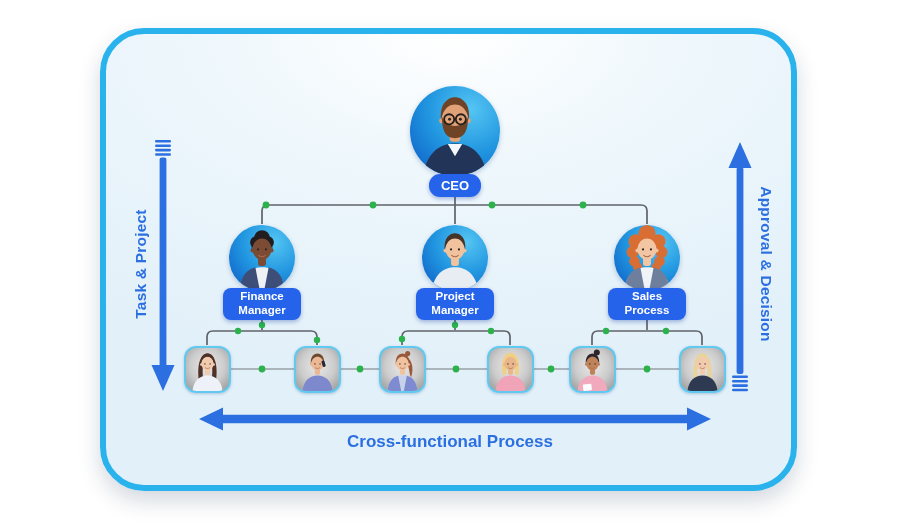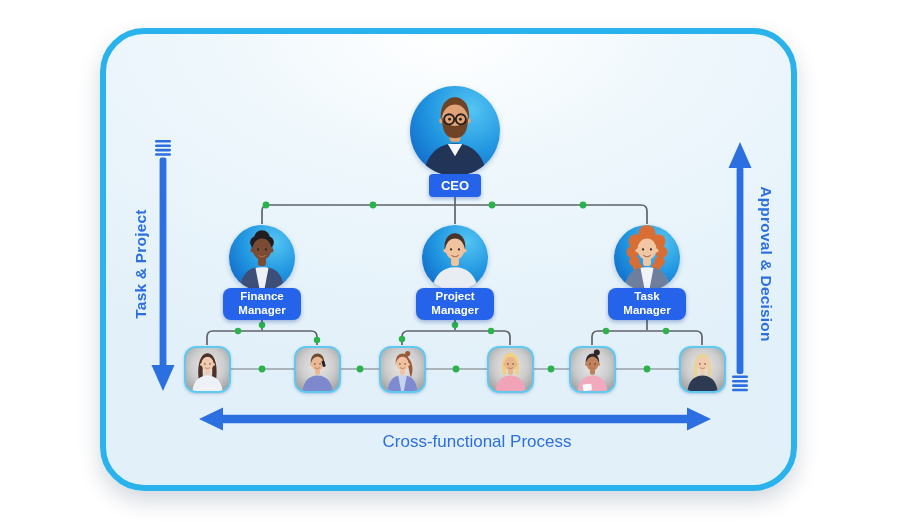--- a/index.html
+++ b/index.html
@@ -42,32 +42,32 @@
   .pos-e1{left:294px;top:346px;width:47px;height:47px}
   .pos-e2{left:379px;top:346px;width:47px;height:47px}
   .pos-e3{left:487px;top:346px;width:47px;height:47px}
   .pos-e4{left:569px;top:346px;width:47px;height:47px}
   .pos-e5{left:679px;top:346px;width:47px;height:47px}
   .badge{
     position:absolute;background:var(--badge-blue);color:#fff;font-weight:bold;
     display:flex;align-items:center;justify-content:center;text-align:center;
     border-radius:8px;box-shadow:0 2px 4px rgba(20,60,160,.35);line-height:1.18;
   }
-  .ceo-badge{left:429px;top:174px;width:52px;height:23px;font-size:13px;border-radius:4px}
+  .ceo-badge{left:429px;top:174px;width:52px;height:23px;font-size:13px;border-radius:11px}
   .mgr-badge{width:78px;height:31px;top:288px;font-size:11.5px;padding:16px}
   .mb0{left:223px}.mb1{left:416px}.mb2{left:608px}
   .v-label{
     position:absolute;color:var(--accent);font-weight:bold;font-size:15.5px;
     white-space:nowrap;letter-spacing:.2px;
   }
   .v-left{left:141px;top:264px;transform:translate(-50%,-50%) rotate(-90deg)}
   .v-right{left:766px;top:264px;transform:translate(-50%,-50%) rotate(90deg)}
   .h-label{
-    position:absolute;left:477px;top:442px;transform:translate(-50%,-50%);
-    color:var(--accent);font-weight:normal;font-size:17px;white-space:nowrap;
+    position:absolute;left:450px;top:442px;transform:translate(-50%,-50%);
+    color:var(--accent);font-weight:bold;font-size:17px;white-space:nowrap;
   }
 </style>
 </head>
 <body>
 
 <div class="stage">
   <div class="card"></div>
 
   <svg class="connectors" viewBox="0 0 900 526">
 
@@ -197,21 +197,21 @@
         <circle cx="64.5" cy="38.5" r="3" fill="#f2c6a2"></circle>
         <ellipse cx="50" cy="36" rx="14.5" ry="16.5" fill="#f2c6a2"></ellipse>
         <path d="M34.5,38 C32.5,18.5 43,12.5 50,12.5 C57,12.5 67.5,18.5 65.5,38 C63,25 57,20.5 50,20.5 C43,20.5 37,25 34.5,38 Z" fill="#d96e35"></path>
         <circle cx="44" cy="37" r="1.6" fill="#2c2420"></circle>
         <circle cx="56" cy="37" r="1.6" fill="#2c2420"></circle>
         <path d="M45,46 C48,48.5 52,48.5 55,46" stroke="#a66a52" stroke-width="1.6" fill="none" stroke-linecap="round"></path>
       </svg>
     </div>
   <div class="badge mgr-badge mb0">Finance Manager</div>
   <div class="badge mgr-badge mb1">Project Manager</div>
-  <div class="badge mgr-badge mb2">Task Manager</div>
+  <div class="badge mgr-badge mb2">Sales Process</div>
 
   <div class="avatar square pos-e0">
       <svg viewBox="0 0 100 100" preserveAspectRatio="xMidYMax meet">
         <path d="M30,76 C25,38 34,13 50,13 C66,13 75,38 70,76 C69,82 58,82 60,72 C62.5,50 62,29 50,29 C38,29 37.5,50 40,72 C42,82 31,82 30,76 Z" fill="#4e3229"></path>
         <rect x="44" y="46" width="12" height="16" rx="4" fill="#f2cbae"></rect>
         <path d="M15,101 C17,76 32,64 50,64 C68,64 83,76 85,101 Z" fill="#eef2f8"></path>
         <circle cx="35.5" cy="38.5" r="3" fill="#f2cbae"></circle>
         <circle cx="64.5" cy="38.5" r="3" fill="#f2cbae"></circle>
         <ellipse cx="50" cy="36" rx="14.5" ry="16.5" fill="#f2cbae"></ellipse>
         <path d="M34.5,38 C32.5,18.5 43,12.5 50,12.5 C57,12.5 67.5,18.5 65.5,38 C63,25 57,20.5 50,20.5 C43,20.5 37,25 34.5,38 Z" fill="#4e3229"></path>

